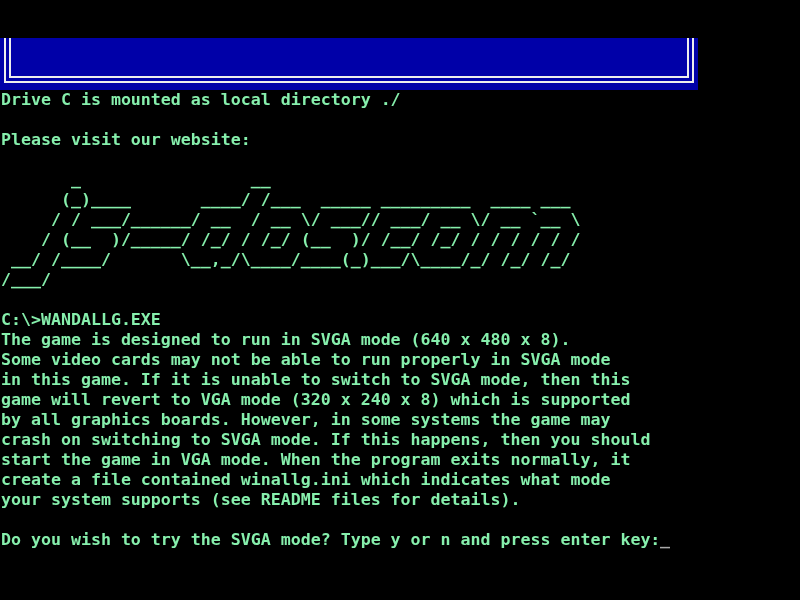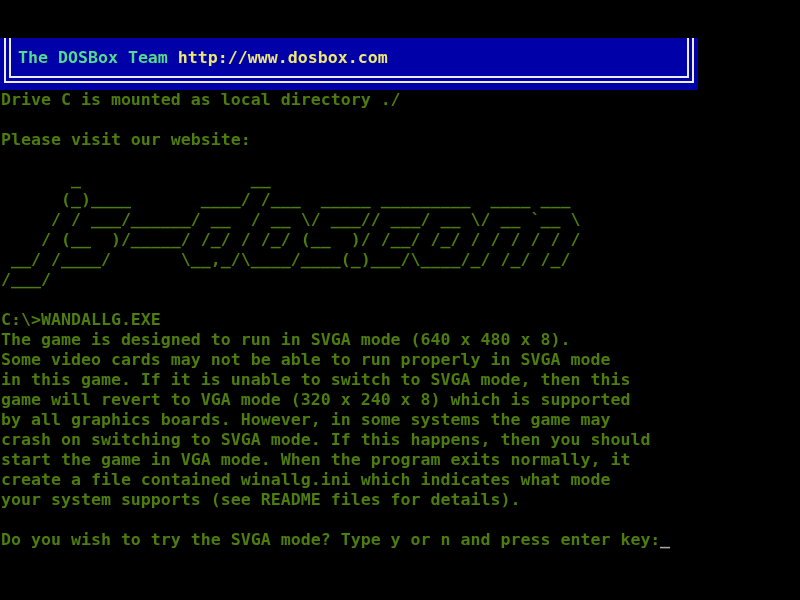--- a/index.html
+++ b/index.html
@@ -51,45 +51,41 @@
   
   .console {
     position: absolute;
     left: 1px;
     top: 90px;
     margin: 0;
     font-family: inherit;
     font-weight: bold;
     font-size: 16.6px;
     line-height: 20px;
-    color: #4d7c0f;
+    color: #86efac;
     white-space: pre;
   }
   .cursor {
     position: absolute;
     left: 660px;
     top: 530px;
     font-size: 16.6px;
     line-height: 20px;
     color: #A9A9A9;
     white-space: pre;
   }
 </style>
 </head>
 <body>
 
 <div class="screen">
 
   <div class="banner-bg"></div>
   <div class="banner-border"></div>
 
-  <div class="banner-text">
-    <span class="banner-team">The DOSBox Team</span>
-    <span class="banner-url">http://www.dosbox.com</span>
-  </div>
 
   <pre class="console">Drive C is mounted as local directory ./
 
 Please visit our website:
 
        _                 __
       (_)____       ____/ /___  _____ _________  ____ ___
      / / ___/______/ __  / __ \/ ___// ___/ __ \/ __ `__ \
     / (__  )/_____/ /_/ / /_/ (__  )/ /__/ /_/ / / / / / /
  __/ /____/       \__,_/\____/____(_)___/\____/_/ /_/ /_/

